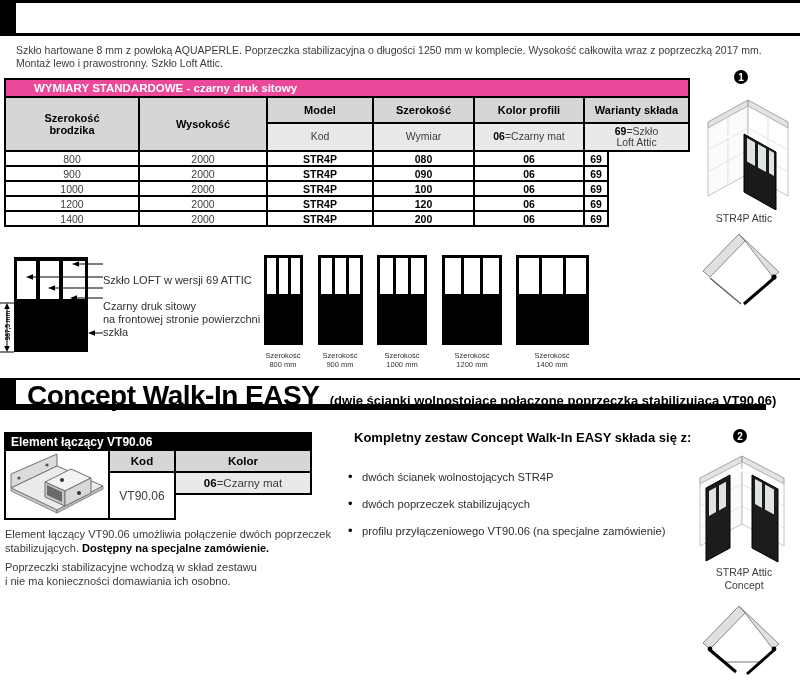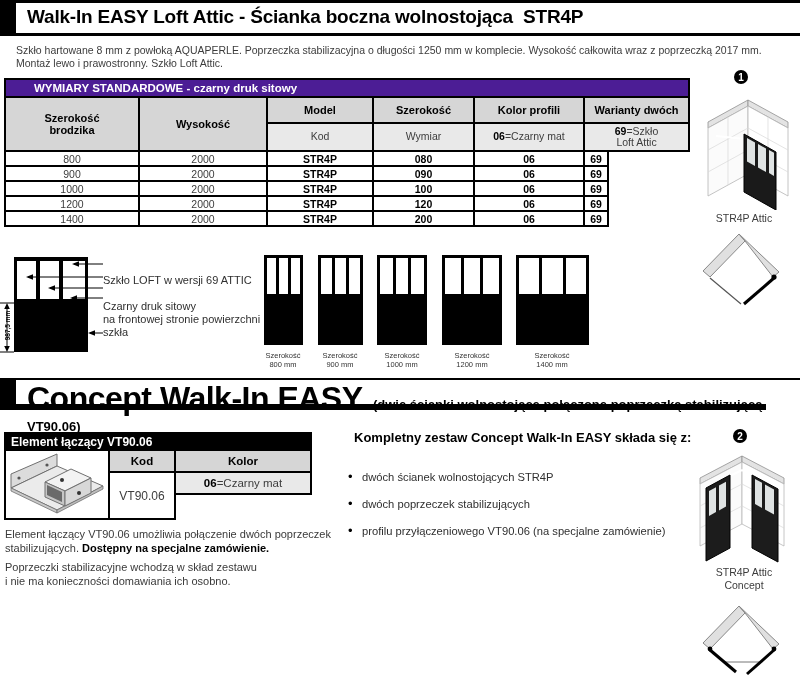--- a/index.html
+++ b/index.html
@@ -21,21 +21,21 @@
   #band2{top:378px;height:34px;}
   #band2 .band-topline{height:2px;}
   #band2 .band-leftbar{height:30px;}
 
   
   #description{left:16px;top:44px;width:775px;font-size:10.5px;line-height:12.5px;color:#3c3c3c;}
 
   
   #dims-table{left:4px;top:78px;border-collapse:collapse;table-layout:fixed;width:684px;}
   #dims-table td,#dims-table th{border:2px solid #000;padding:0;text-align:center;vertical-align:middle;overflow:hidden;}
-  #dims-table .tbar{background:#4c1d95;color:#fff;font-weight:bold;font-size:11.5px;text-align:left;padding-left:28px;height:16px;}
+  #dims-table .tbar{background:#ec4899;color:#fff;font-weight:bold;font-size:11.5px;text-align:left;padding-left:28px;height:16px;}
   #dims-table .h1row th{background:#d6d6d6;font-size:11px;font-weight:bold;height:24px;line-height:12px;}
   #dims-table .h2row td{background:#e9e9e9;font-size:10.5px;color:#3d3d3d;height:26px;line-height:11.5px;}
   #dims-table .h2row b{color:#000;}
   #dims-table .drow td{height:13px;font-size:10.5px;}
   #dims-table .dim-gray{color:#3d3d3d;font-weight:normal;}
   #dims-table .dim-bold{font-weight:bold;color:#000;}
   #dims-table td.blank{border:none;background:#fff;}
 
   
   #glass-svg{left:0;top:245px;}
@@ -84,21 +84,20 @@
   #kit-list{position:absolute;left:332px;top:455px;margin:16px;padding:0;}
   #kit-list li{list-style:none;position:relative;padding-left:14px;font-size:11.2px;line-height:13px;color:#2f2f2f;margin-bottom:14px;}
   #kit-list li::before{content:"\2022";position:absolute;left:0;top:-1px;font-size:13px;color:#000;}
 </style>
 </head>
 <body>
 
 <div class="band" id="band1">
   <div class="band-topline"></div>
   <div class="band-leftbar"></div>
-  <h1>Walk-In EASY Loft Attic - Ścianka boczna wolnostojąca  STR4P</h1>
   <div class="band-bottomline"></div>
 </div>
 
 <div class="abs" id="description">
   <div>Szkło hartowane 8 mm z powłoką AQUAPERLE. Poprzeczka stabilizacyjna o długości 1250 mm w komplecie. Wysokość całkowita wraz z poprzeczką 2017 mm.</div>
   <div>Montaż lewo i prawostronny. Szkło Loft Attic.</div>
 </div>
 
 <table class="abs" id="dims-table">
   <colgroup>
@@ -113,21 +112,21 @@
   <tbody>
       <tr>
         <td class="tbar" colspan="7">WYMIARY STANDARDOWE - czarny druk sitowy</td>
       </tr>
   <tr class="h1row">
     <th rowspan="2"><span>Szerokość</span><br><span>brodzika</span></th>
     <th rowspan="2">Wysokość</th>
     <th>Model</th>
     <th>Szerokość</th>
     <th>Kolor profili</th>
-    <th colspan="2">Warianty dwóch</th>
+    <th colspan="2">Warianty składa</th>
   </tr>
   <tr class="h2row">
     <td>Kod</td>
     <td>Wymiar</td>
     <td><b>06</b><span>=Czarny mat</span></td>
     <td colspan="2"><b>69</b><span>=Szkło</span><br><span>Loft Attic</span></td>
   </tr>
   <tr class="drow">
     <td class="dim-gray">800</td>
     <td class="dim-gray">2000</td>
@@ -273,21 +272,21 @@
   <line x1="10" y1="48" x2="41" y2="74" stroke="#555" stroke-width="1.2"></line>
   <line x1="74" y1="48" x2="44" y2="74" stroke="#000" stroke-width="3"></line>
   <circle cx="74" cy="47" r="2.6" fill="#000"></circle>
 </svg>
 
 <div class="band" id="band2">
   <div class="band-topline"></div>
   <div class="band-leftbar"></div>
 </div>
 <div class="t2wrap abs" style="left:27px;top:380px;">
-  <h2 style="display:inline;margin:0;font-size:32px;font-weight:bold;letter-spacing:-0.5px;">Concept Walk-In EASY</h2>
+  <h2 style="display:inline;margin:0;font-size:28px;font-weight:bold;letter-spacing:-0.5px;">Concept Walk-In EASY</h2>
   <span style="font-size:13px;font-weight:bold;margin-left:6px;">(dwie ścianki wolnostojące połączone poprzeczką stabilizującą VT90.06)</span>
 </div>
 <div class="abs" style="left:0;top:404px;width:766px;height:6px;background:#000;"></div>
 
 <table class="abs" id="conn-table">
   <colgroup>
       <col style="width:104px">
       <col style="width:66px">
       <col style="width:136px">
     </colgroup>

